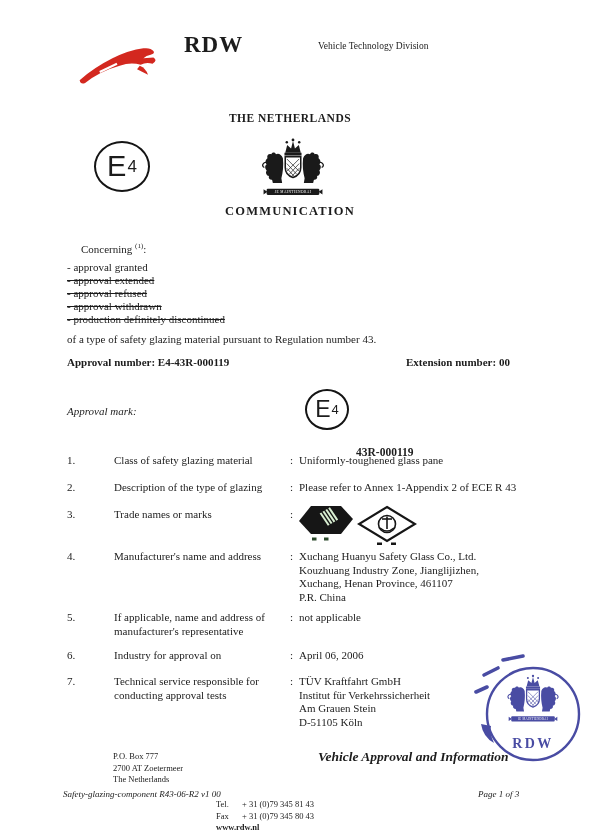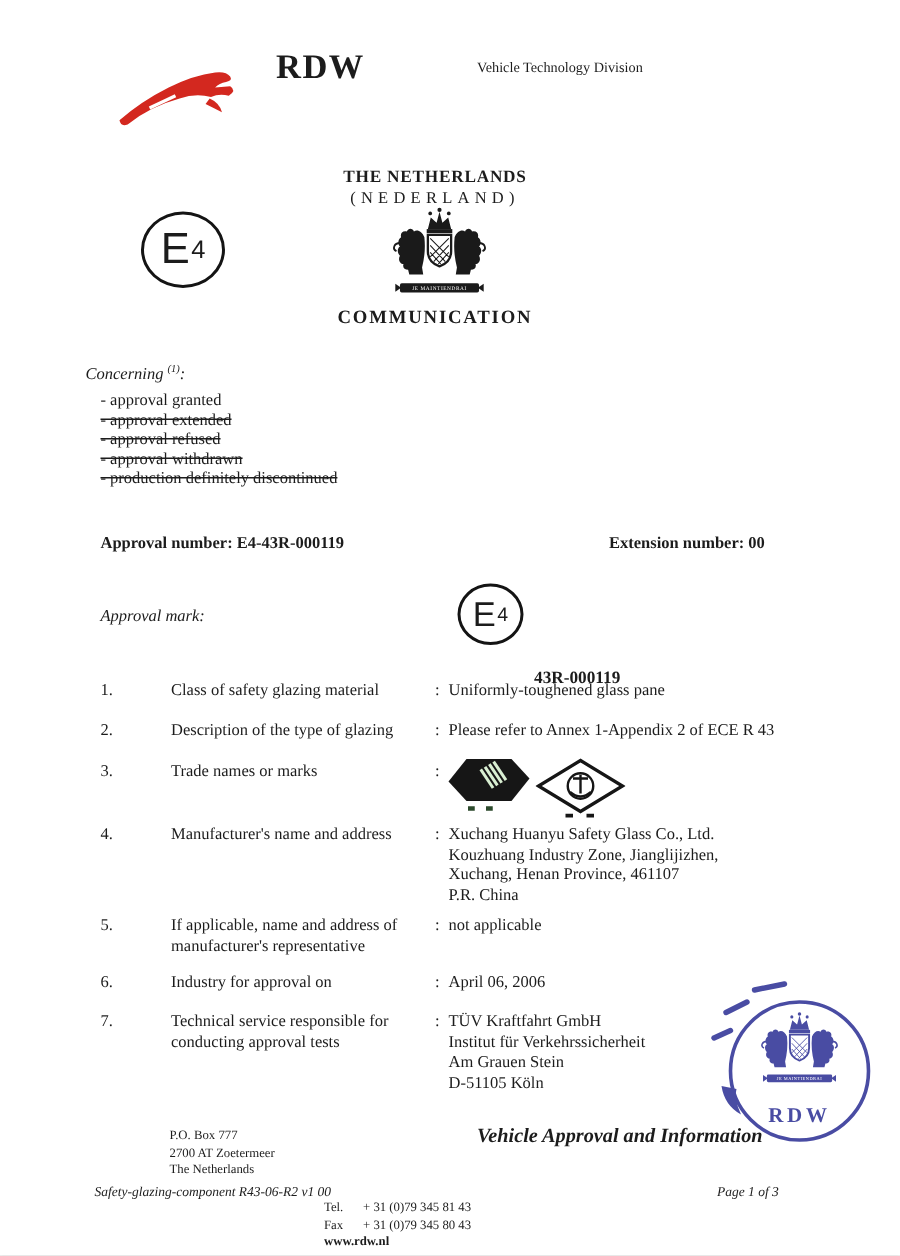--- a/index.html
+++ b/index.html
@@ -22,21 +22,21 @@
   .ebadge{border:2.5px solid #141414;border-radius:50%;display:flex;align-items:center;justify-content:center;
           font-family:"Liberation Sans",sans-serif;background:#fff;}
   #e4-big{left:94px;top:141px;width:52px;height:47px;}
   #e4-big .eL{font-size:29px;line-height:1;}
   #e4-big .eD{font-size:17px;line-height:1;margin-left:1px;}
   #e4-mark{left:305px;top:389px;width:40px;height:37px;border-width:2px;}
   #e4-mark .eL{font-size:23px;line-height:1;}
   #e4-mark .eD{font-size:13px;line-height:1;margin-left:1px;}
   #coa-black{left:254px;top:138px;width:78px;height:62px;color:#1a1a1a;}
   
-  #concerning-label{left:57px;top:242px;font-size:11px;font-style:italic;}
+  #concerning-label{left:81px;top:242px;font-size:11px;}
   #concerning-label sup{font-size:7px;}
   .clist{left:67px;font-size:11px;}
   .struck{text-decoration:line-through;}
   #subject{left:67px;top:333px;font-size:11px;}
   
   #approval-number{left:67px;top:356px;font-size:11px;font-weight:bold;}
   #extension-number{left:406px;top:356px;font-size:11px;font-weight:bold;}
   #mark-label{left:67px;top:405px;font-size:11px;font-style:italic;}
   #mark-value{left:356px;top:404px;font-size:11.5px;font-weight:bold;margin-top:42px;}
   
@@ -100,41 +100,41 @@
   <svg id="logo" class="abs" viewBox="0 0 90 60">
     <path d="M4,50 Q20,36 40,26 Q58,17 74,15 Q82,14 85,18 Q87,21 82,22 Q77,23 74,26 L85,25 Q90,28 84,32 Q77,30 71,33 Q60,30 48,34 Q26,40 10,53 Q5,55 4,50 Z" fill="#d3281f"></path>
     <path d="M70,34 Q77,37 79,44 Q73,41 67,38 Z" fill="#d3281f"></path>
     <path d="M26,41 L45,32" stroke="#ffffff" stroke-width="2.4" fill="none"></path>
     <path d="M33,45 L54,35" stroke="#ffffff" stroke-width="2.2" fill="none"></path>
   </svg>
   <div id="brand" class="abs">RDW</div>
   <div id="division" class="abs">Vehicle Technology Division</div>
 
   <div id="country" class="abs centercol">THE NETHERLANDS</div>
-  <div id="country-native" class="abs centercol">(NEDERLAND)</div>
 
   <div id="e4-big" class="abs ebadge">
     <span class="eL">E</span>
     <span class="eD">4</span>
   </div>
 
   <svg id="coa-black" class="abs" viewBox="0 0 100 80">
     <use href="#coa" width="100" height="80"></use>
   </svg>
 
   <div id="communication" class="abs centercol">COMMUNICATION</div>
 
   <div id="concerning-label" class="abs"><span>Concerning </span><sup>(1)</sup><span>:</span></div>
 
   <div class="abs clist" style="top:261px">- approval granted</div>
   <div class="abs clist struck" style="top:274px">- approval extended</div>
   <div class="abs clist struck" style="top:287px">- approval refused</div>
   <div class="abs clist struck" style="top:300px">- approval withdrawn</div>
   <div class="abs clist struck" style="top:313px">- production definitely discontinued</div>
 
+  <div id="subject" class="abs">of a type of safety glazing material pursuant to Regulation number 43.</div>
 
   <div id="approval-number" class="abs">Approval number: E4-43R-000119</div>
   <div id="extension-number" class="abs">Extension number: 00</div>
 
   <div id="mark-label" class="abs">Approval mark:</div>
   <div id="e4-mark" class="abs ebadge">
     <span class="eL">E</span>
     <span class="eD">4</span>
   </div>
   <div id="mark-value" class="abs">43R-000119</div>

